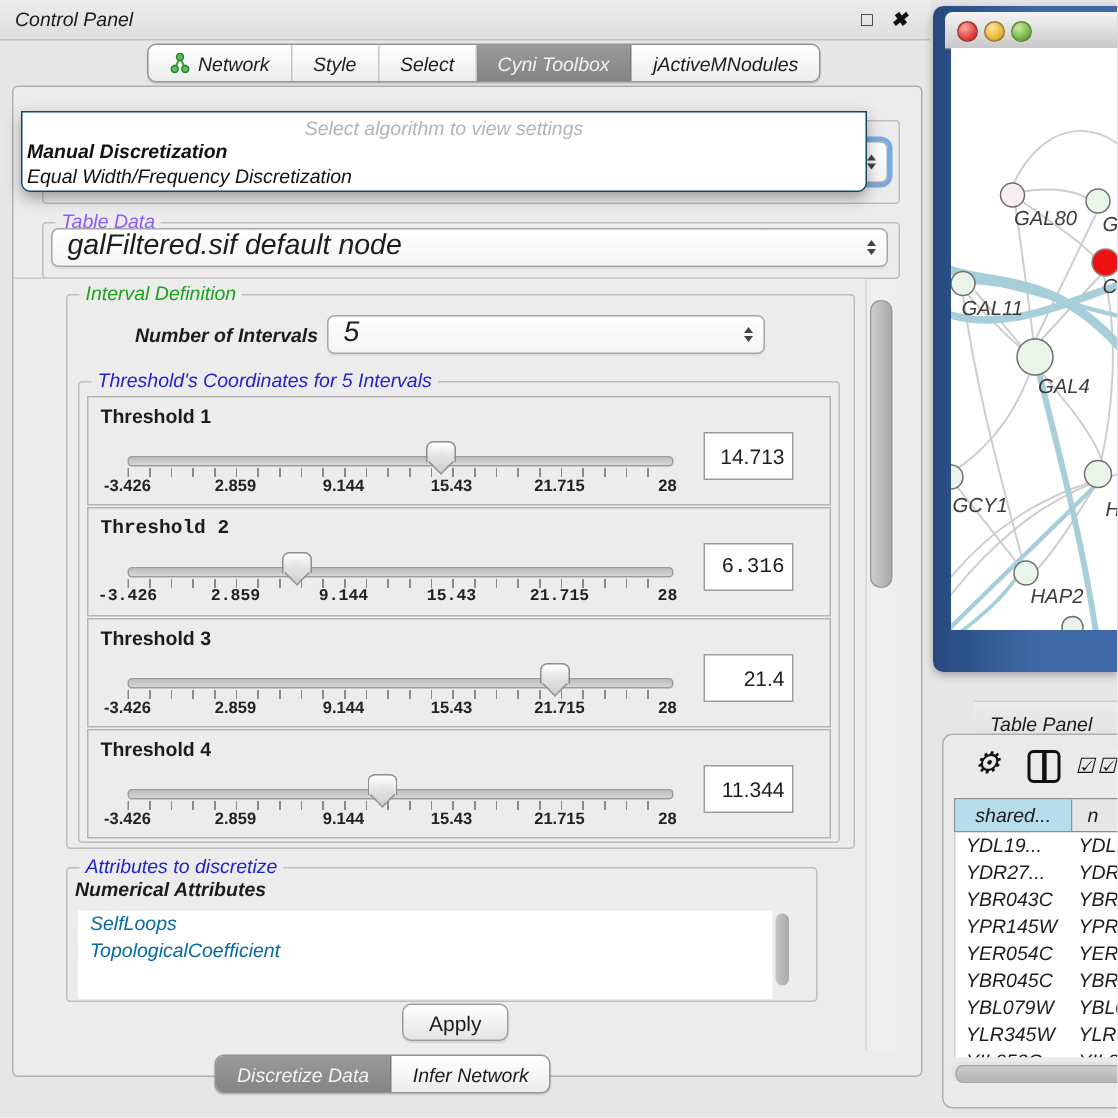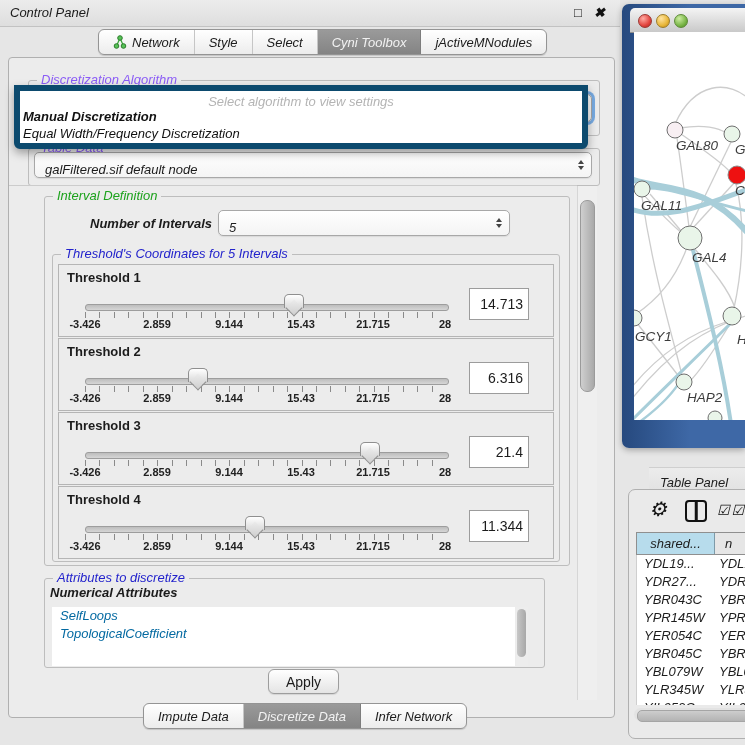--- a/index.html
+++ b/index.html
@@ -17,27 +17,27 @@
   .seg .seg-item.sel{background:linear-gradient(#9a9a9a,#848484);color:#f2f2f2;border-right:1px solid #7d7d7d;}
 
   .main-panel{left:8px;top:57px;width:605px;height:659px;background:#ececec;border:1px solid #b0b0b0;border-radius:4px;}
 
   .group{position:absolute;border:1px solid #bdbdbd;border-radius:3px;}
   .gtitle{position:absolute;top:-9px;left:8px;background:#ececec;padding:0 4px;font-size:13px;white-space:nowrap;}
   .gtitle.green{color:#1ca21c;}
   .gtitle.blue{color:#2323cc;}
   .gtitle.black{color:#8b5cf6;}
 
-  .combo{position:absolute;display:flex;align-items:flex-end;background:linear-gradient(#ffffff,#f4f4f4);border:1px solid #a8a8a8;border-radius:5px;font-size:13px;padding:0 24px 0 10px;box-shadow:0 1px 1px rgba(0,0,0,.08);}
+  .combo{position:absolute;display:flex;align-items:flex-start;background:linear-gradient(#ffffff,#f4f4f4);border:1px solid #a8a8a8;border-radius:5px;font-size:19px;padding:0 24px 0 10px;box-shadow:0 1px 1px rgba(0,0,0,.08);}
   .combo .arrows{position:absolute;right:7px;top:50%;transform:translateY(-50%);display:flex;flex-direction:column;align-items:center;gap:2px;}
   .tri-up{width:0;height:0;border-left:3.5px solid transparent;border-right:3.5px solid transparent;border-bottom:4.5px solid #444;}
   .tri-dn{width:0;height:0;border-left:3.5px solid transparent;border-right:3.5px solid transparent;border-top:4.5px solid #444;}
   .combo.focusring{box-shadow:0 0 0 3px rgba(100,160,225,.85);}
 
-  .popup{left:14px;top:85px;width:562px;height:52px;background:#ffffff;border:6px solid #0c4a6e;border-radius:0 0 6px 6px;box-shadow:0 4px 10px rgba(0,0,0,.35);z-index:50;}
+  .popup{left:14px;top:74px;width:562px;height:52px;background:#ffffff;border:1px solid #0c4a6e;border-radius:0 0 6px 6px;box-shadow:0 4px 10px rgba(0,0,0,.35);z-index:50;}
   .popup .ph{position:absolute;top:3px;left:0;width:100%;text-align:center;color:#b4b4b4;font-size:13px;}
   .popup .opt{position:absolute;left:3px;right:3px;height:17px;padding-left:0px;font-size:13px;color:#111;white-space:nowrap;}
   .popup .opt.b{font-weight:bold;}
 
   .scroll-track{left:577px;top:186px;width:19px;height:514px;background:#efefef;border-left:1px solid #d6d6d6;}
   .scroll-thumb{left:580px;top:200px;width:13px;height:190px;border-radius:7px;background:linear-gradient(90deg,#cfcfcf,#a9a9a9);border:1px solid #9a9a9a;}
 
   .thr-panel{position:absolute;left:58px;width:494px;height:71px;border:1px solid #b5b5b5;background:#ececec;}
   .thr-label{position:absolute;left:8px;top:5px;font-weight:bold;font-size:13px;}
   .thr-track{position:absolute;left:26px;top:39px;width:362px;height:5px;border-radius:3px;background:linear-gradient(#bdbdbd,#d6d6d6);border:1px solid #9d9d9d;}
@@ -177,21 +177,21 @@
     <div class="thr-thumb" style="left:225px;"></div>
     <span class="scl" style="left:26px;">-3.426</span>
     <span class="scl" style="left:98px;">2.859</span>
     <span class="scl" style="left:170px;">9.144</span>
     <span class="scl" style="left:242px;">15.43</span>
     <span class="scl" style="left:314px;">21.715</span>
     <span class="scl" style="left:386px;">28</span>
     <div class="thr-value">14.713</div>
   </div>
 
-  <div class="thr-panel" style="top:338px;">
+  <div class="thr-panel" style="top:338px;font-family:Liberation Mono, monospace;">
     <div class="thr-label">Threshold 2</div>
     <div class="thr-track"></div>
     <div class="thr-ticks"></div>
     <div class="thr-thumb" style="left:129px;"></div>
     <span class="scl" style="left:26px;">-3.426</span>
     <span class="scl" style="left:98px;">2.859</span>
     <span class="scl" style="left:170px;">9.144</span>
     <span class="scl" style="left:242px;">15.43</span>
     <span class="scl" style="left:314px;">21.715</span>
     <span class="scl" style="left:386px;">28</span>
@@ -236,23 +236,20 @@
   </div>
   <div class="abs vsb" style="left:516px;top:607px;height:59px;">
     <div class="vthumb" style="top:2px;height:48px;"></div>
   </div>
 
   <div class="btn" style="left:268px;top:669px;width:69px;height:23px;">
     <span>Apply</span>
   </div>
 
   <div class="abs seg" style="left:143px;top:703px;">
-    <div class="seg-item">
-        <span>Impute Data</span>
-      </div>
     <div class="seg-item sel">
         <span>Discretize Data</span>
       </div>
     <div class="seg-item">
         <span>Infer Network</span>
       </div>
   </div>
 
   <div class="abs net-win">
     <div class="abs net-titlebar">

